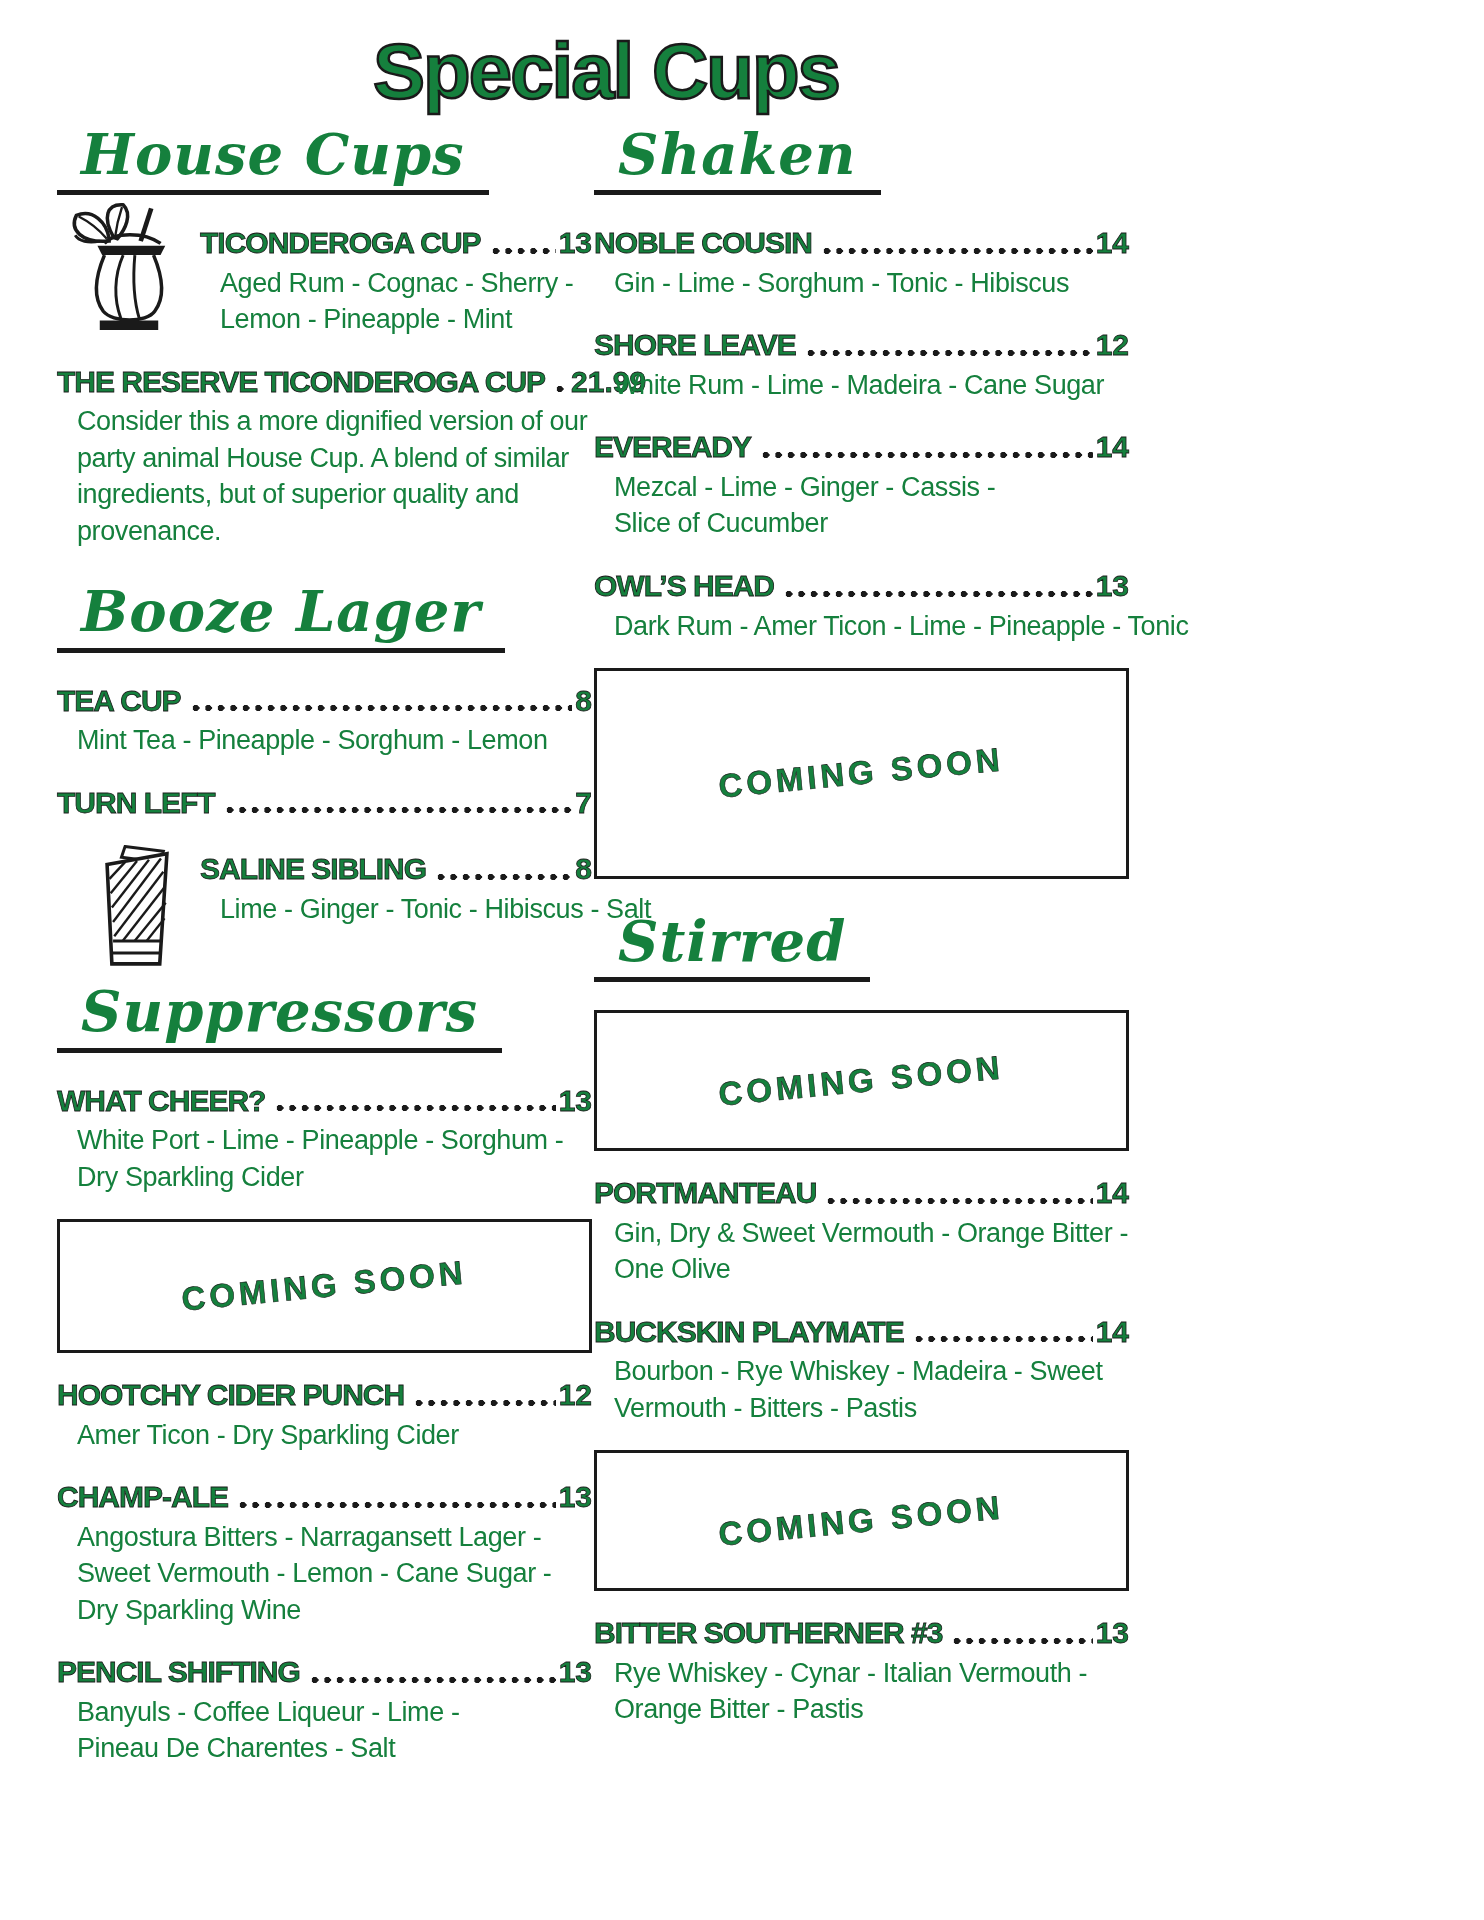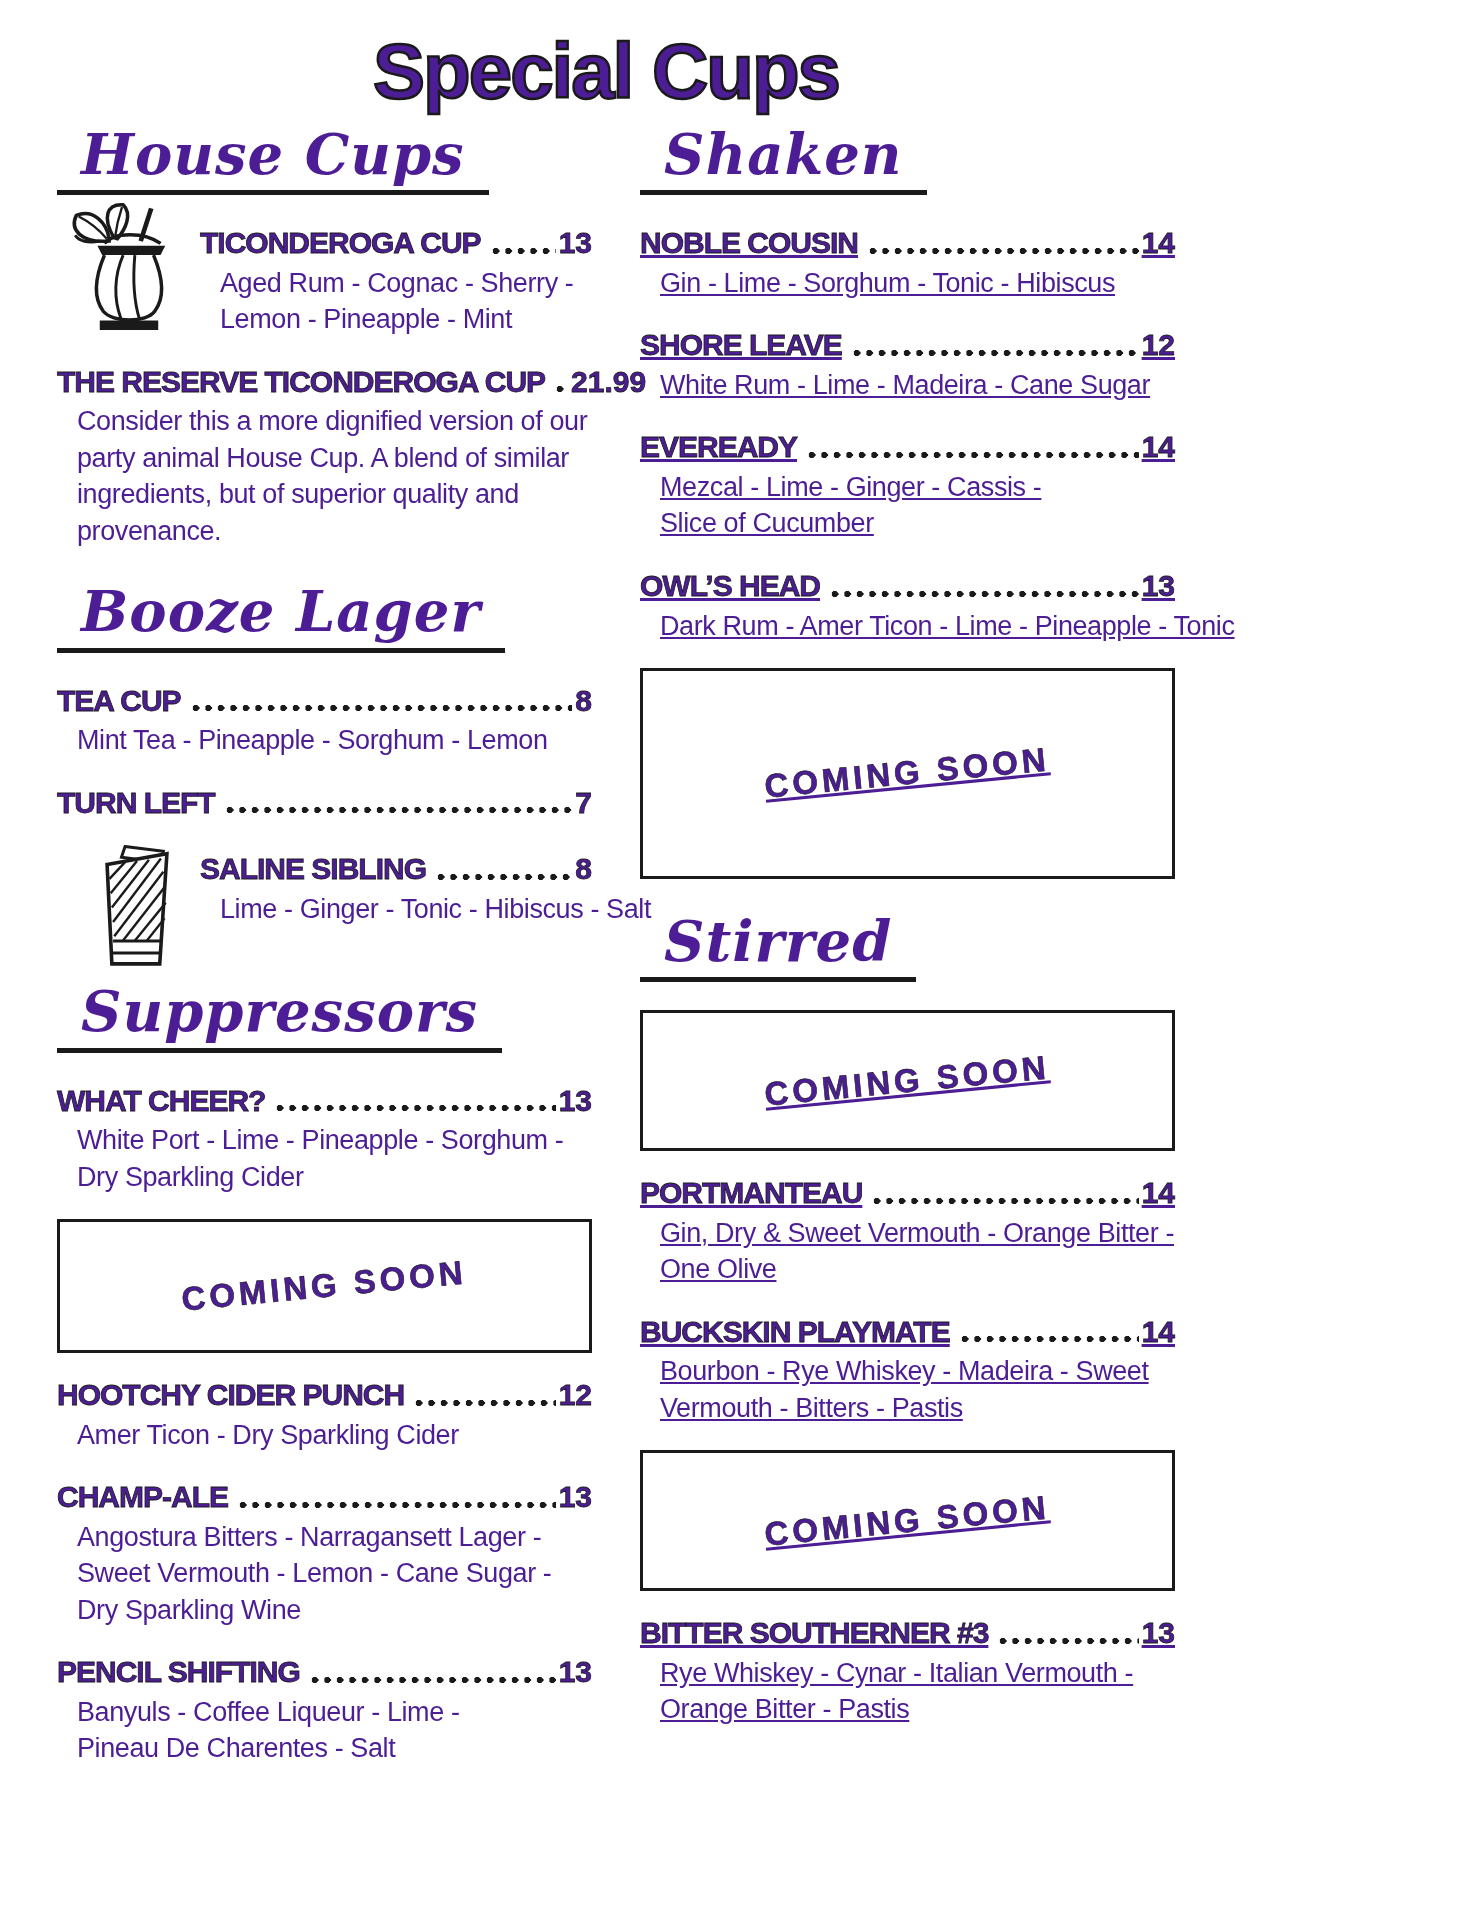--- a/index.html
+++ b/index.html
@@ -1,27 +1,27 @@
 <!DOCTYPE html>
 <html><head>
 <meta charset="utf-8">
 <style>
   html,body{margin:0;padding:0;background:#ffffff;}
   .page{
     position:relative;width:1484px;height:1920px;background:#ffffff;overflow:hidden;
-    font-family:"Liberation Sans",sans-serif;color:#4c1d95;border-radius:10px;
+    font-family:"Liberation Sans",sans-serif;color:#15803d;border-radius:10px;
   }
   .page-title{
     position:absolute;top:26px;left:0;width:1212px;text-align:center;
     font-size:78px;font-weight:bold;letter-spacing:-2px;
     -webkit-text-stroke:2.5px #1a1a1a;
   }
   .col{position:absolute;top:118px;width:535px;}
   .col-left{left:57px;}
-  .col-right{left:640px;text-decoration:underline;}
+  .col-right{left:594px;}
 
   .heading{text-align:left;margin:30px 0 28px;}
   .heading:first-child{margin-top:4px;}
   .heading-text{
     display:inline-block;
     font-family:"DejaVu Serif",serif;font-style:italic;font-weight:bold;
     font-size:56px;line-height:1.15;letter-spacing:1px;
     border-bottom:5px solid #1a1a1a;padding:0 24px 4px;
   }
 

